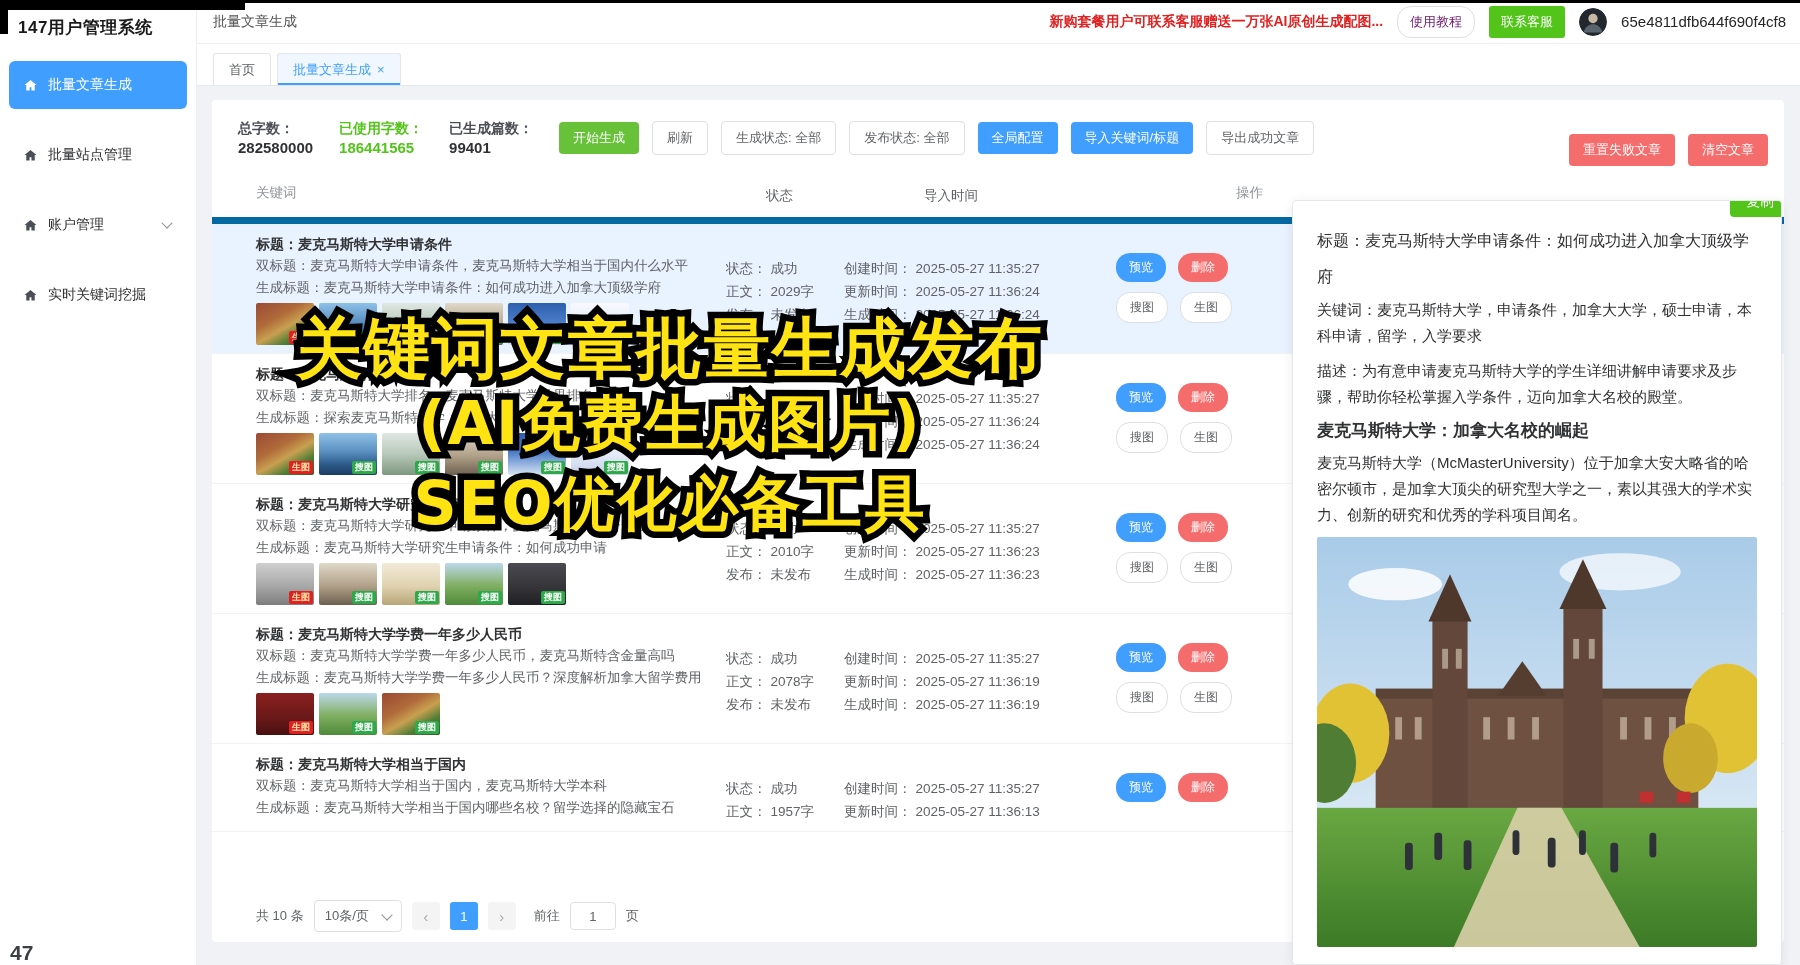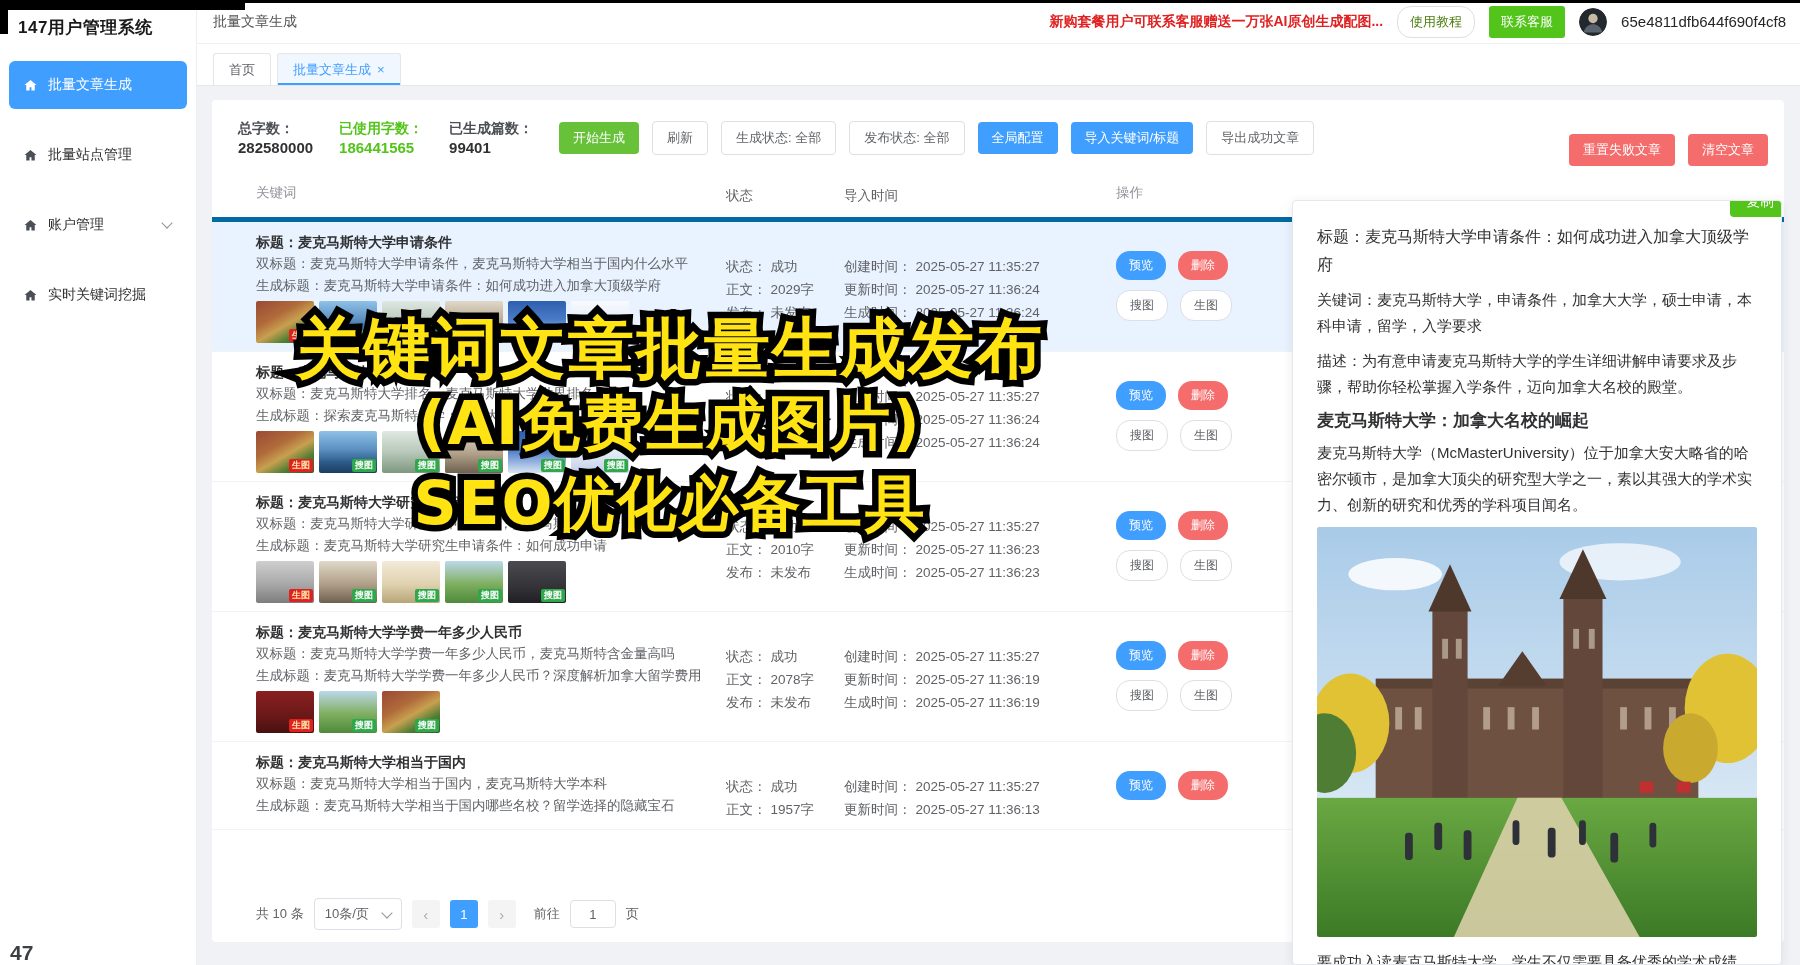--- a/index.html
+++ b/index.html
@@ -24,21 +24,21 @@
   .side-item.active .hicon { color:#fff; }
   .chev { width:8px; height:8px; border-right:1.5px solid #909399; border-bottom:1.5px solid #909399;
           transform:rotate(45deg); margin-left:auto; margin-right:6px; margin-top:-4px; }
   
   .topbar { position:absolute; left:197px; top:0; width:1603px; height:44px; background:#fff;
             border-bottom:1px solid #f0f0f0; display:flex; align-items:center; padding:0 14px 0 16px; z-index:15; }
   .breadcrumb { font-size:14px; color:#555; }
   .topbar-right { margin-left:auto; display:flex; align-items:center; gap:14px; }
   .notice { color:var(--notice_red,#e02121); font-weight:bold; font-size:14px; }
   .btn { border:none; cursor:pointer; font-family:inherit; }
-  .btn-tutorial { background:#fff; border:1px solid #dcdfe6; border-radius:14px; padding:6px 12px; font-size:13px; color:#4d7c0f; }
+  .btn-tutorial { background:#fff; border:1px solid #dcdfe6; border-radius:14px; padding:6px 12px; font-size:13px; color:#701a75; }
   .btn-contact { background:var(--bright_green,#52c41a); color:#fff; border-radius:3px; padding:7px 12px; font-size:13px; }
   .avatar { width:28px; height:28px; border-radius:50%; overflow:hidden; flex:0 0 auto; cursor:pointer; }
   .user-id { font-size:15px; color:#262626; }
   
   .tabbar { position:absolute; left:197px; top:44px; width:1603px; height:42px; background:#fff;
             border-bottom:1px solid #e4e7ed; display:flex; align-items:flex-end; padding:0 0 0 16px; z-index:14; }
   .tab { display:flex; align-items:center; gap:6px; height:32px; padding:0 15px; margin-right:6px; font-size:13px;
          color:#606266; background:#fff; border:1px solid #e6e6e6; border-bottom:none; border-radius:3px 3px 0 0; cursor:pointer; }
   .tab.active { color:var(--accent_blue,#409eff); background:#f0f7ff; box-shadow:inset 0 -2px 0 var(--accent_blue,#409eff); }
   .tab-close { font-size:13px; line-height:1; }
@@ -52,21 +52,21 @@
   .stat.green .s-label, .stat.green .s-value { color:var(--bright_green,#52c41a); }
   .tools { display:flex; align-items:center; gap:13px; }
   .btn-sm { font-size:13px; padding:7px 14px; border-radius:4px; }
   .btn-green { background:var(--success_green,#67c23a); color:#fff; }
   .btn-plain { background:#fff; border:1px solid #dcdfe6; color:#606266; }
   .btn-blue  { background:var(--accent_blue,#409eff); color:#fff; }
   .btn-danger{ background:var(--danger_red,#f56c6c); color:#fff; }
   .filter-box { font-size:13px; color:#606266; border:1px solid #dcdfe6; border-radius:4px; padding:7px 14px; background:#fff; cursor:pointer; }
   .card-top-right { position:absolute; right:16px; top:34px; display:flex; gap:13px; }
   
-  .thead { display:flex; padding:16px 0 10px 44px; font-size:13.5px; color:#909399; border-bottom:5px solid #0369a1; }
+  .thead { display:flex; padding:16px 0 10px 44px; font-size:13.5px; color:#909399; border-bottom:7px solid #0369a1;gap:40px; }
   .c-kw { width:470px; } .c-st { width:118px; } .c-tm { width:272px; } .c-ac { width:190px; }
   .rows { position:relative; height:662px; overflow:hidden; }
   .row { display:flex; padding:9px 0 8px 44px; border-bottom:1px solid #f2f3f5; }
   .row.sel { background:var(--selected_row,#e8f3ff); }
   .r-title { font-size:14px; font-weight:bold; color:#303133; line-height:22px; }
   .r-line { font-size:13.5px; color:#606266; line-height:22px; }
   .thumbs { display:flex; gap:5px; margin-top:4px; }
   .thumb { position:relative; width:58px; height:42px; border-radius:2px; cursor:pointer; flex:0 0 auto; }
   .bdg { position:absolute; right:1px; bottom:1px; font-size:9px; line-height:1; padding:2px 3px; border-radius:2px; color:#fff; font-weight:bold; }
   .bdg-gen { background:#e02121; color:#ffe9a8; }
@@ -97,21 +97,21 @@
   .pg-cur { width:28px; height:28px; display:flex; align-items:center; justify-content:center; background:var(--accent_blue,#409eff);
             color:#fff; border-radius:3px; font-size:13px; cursor:pointer; }
   .goto-input { width:46px; height:28px; border:1px solid #dcdfe6; border-radius:4px; text-align:center; font-size:13px; color:#606266; font-family:inherit; }
   
   .preview { position:absolute; left:1292px; top:200px; width:490px; height:765px; background:#fff;
              border:1px solid #e4e7ed; border-radius:4px; box-shadow:0 2px 12px rgba(0,0,0,.08);
              padding:22px 24px 0; z-index:50; overflow:hidden; }
   .copy-btn { position:absolute; top:-14px; right:-9px; background:var(--bright_green,#52c41a); color:#fff;
               border-radius:4px; padding:6px 16px; font-size:14px; z-index:55; }
   .pv-line { font-size:15px; line-height:26px; color:#303133; margin-bottom:9px; }
-  .pv-title { font-size:16px; line-height:28px; margin-bottom:8px; }
+  .pv-title { font-size:16px; line-height:36px; margin-bottom:2px; }
   .pv-h2 { font-size:17px; font-weight:bold; margin:6px 0 8px; }
   .pv-img { width:100%; height:410px; margin:8px 0 12px; border-radius:2px; overflow:hidden; }
   .pv-img svg { width:100%; height:100%; display:block; }
   
   .overlay { position:absolute; left:245px; top:304px; width:850px; z-index:90; text-align:center; pointer-events:none;
              font-family:"DejaVu Sans","Liberation Sans",sans-serif; font-weight:900; }
   .ol-line { position:relative; height:80px; }
   .ol-line span { position:absolute; left:0; right:0; top:0; white-space:nowrap; letter-spacing:2px; }
   .ol-1 span { font-size:66px; } .ol-2 span, .ol-3 span { font-size:60px; }
   .ol-stroke { -webkit-text-stroke:13px #000; color:#000; text-shadow:0 5px 0 #000; }

